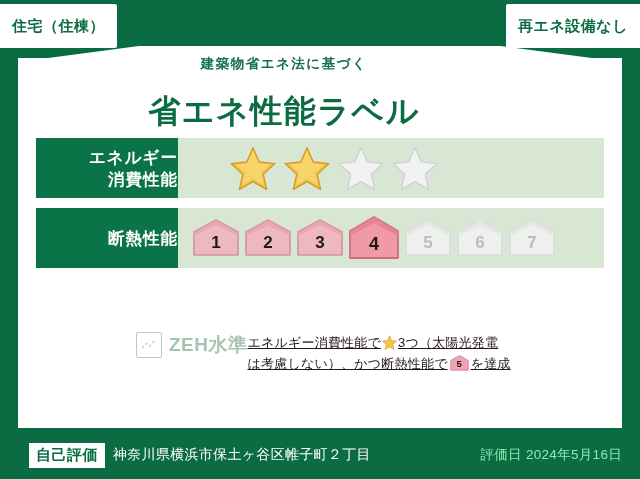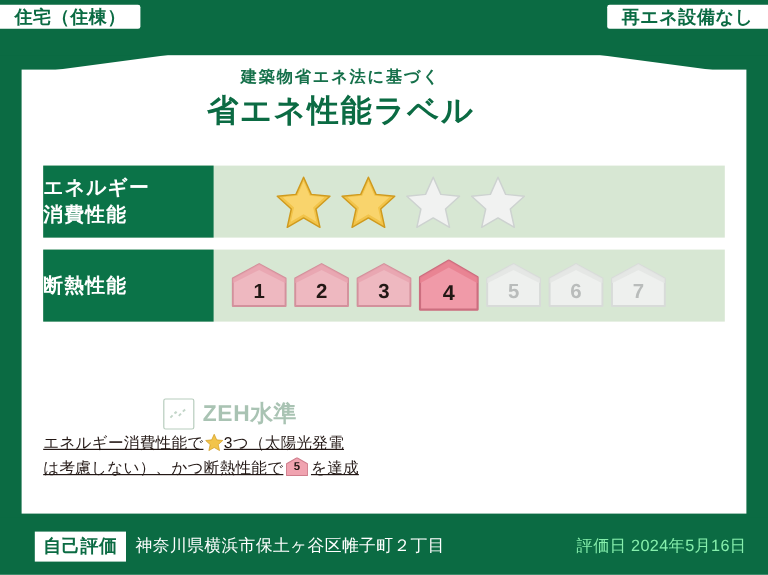--- a/index.html
+++ b/index.html
@@ -23,21 +23,21 @@
     position: absolute;
     left: 0; top: 0;
     width: 640px;
     height: 46px;
     background: #0b6b43;
     z-index: 3;
   }
   .tag {
     position: absolute;
     top: 4px;
-    height: 20px;
+    height: 44px;
     background: #ffffff;
     color: #0b6b43;
     font-weight: bold;
     font-size: 15px;
     letter-spacing: 0.5px;
     display: flex;
     align-items: center;
     justify-content: center;
     padding: 0 12px;
     box-sizing: border-box;
@@ -78,25 +78,25 @@
   }
   .title-sub {
     color: #15704a;
     font-size: 13.5px;
     font-weight: bold;
     letter-spacing: 1.5px;
     line-height: 1.2;
   }
   .title-main {
     color: #0b6b43;
-    font-size: 26px;
+    font-size: 32px;
     font-weight: bold;
     letter-spacing: 1.5px;
     line-height: 1.35;
-    margin-top: 3px;
+    margin-top: 18px;
   }
 
   
   .rows {
     position: absolute;
     left: 36px;
     top: 138px;
     width: 568px;
     z-index: 4;
   }
@@ -110,21 +110,21 @@
   .row-label {
     width: 142px;
     background: #0b7348;
     color: #ffffff;
     font-weight: bold;
     font-size: 16.5px;
     line-height: 1.35;
     letter-spacing: 1px;
     display: flex;
     flex-direction: column;
-    align-items: flex-start;
+    align-items: flex-end;
     justify-content: center;
     text-align: center;
     flex: none;
   }
   .row-body {
     flex: 1;
     display: flex;
     align-items: center;
     padding-left: 52px;
     box-sizing: border-box;
@@ -171,21 +171,20 @@
 
   
   .note {
     position: absolute;
     left: 36px;
     top: 332px;
     width: 568px;
     display: flex;
     align-items: flex-start;
     z-index: 4;
-    flex-direction: column;
   }
   .zeh {
     display: flex;
     align-items: center;
     padding-left: 100px;
     flex: none;
   }
   .zeh-icon {
     width: 24px;
     height: 24px;

